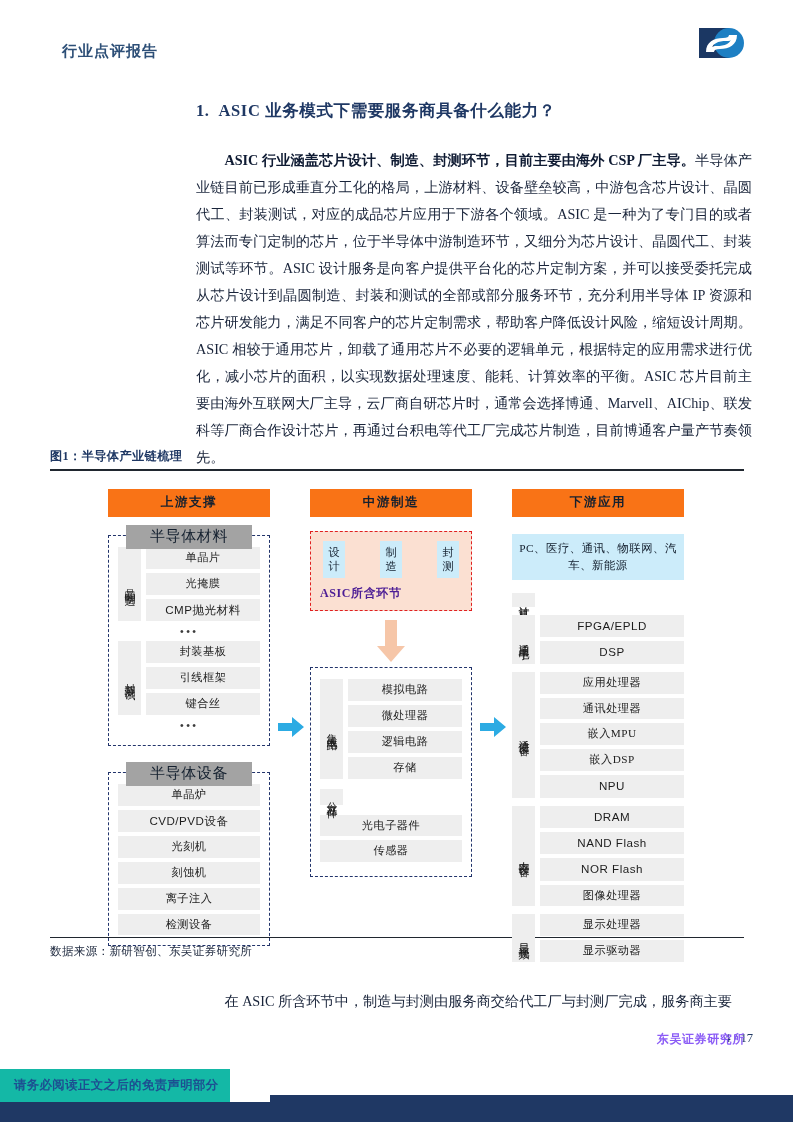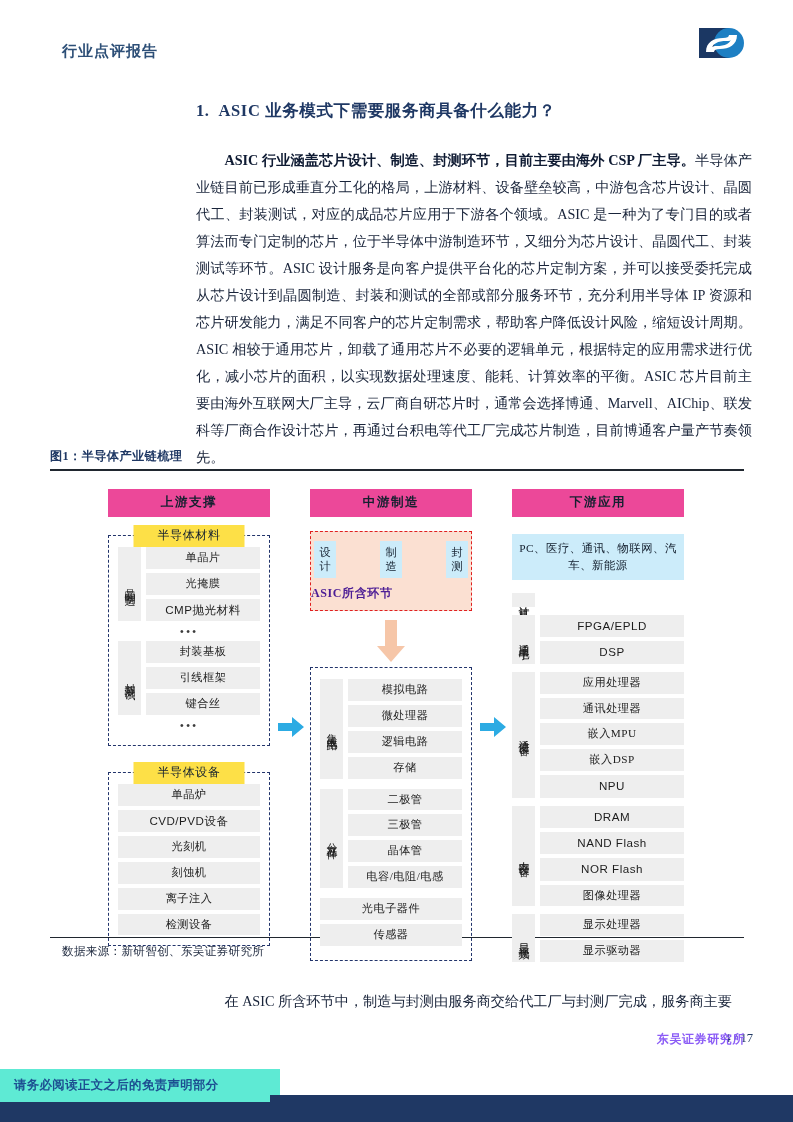--- a/index.html
+++ b/index.html
@@ -105,32 +105,31 @@
     font-family: "Liberation Serif", serif;
   }
   .rule-top { border-top: 2px solid #20272f; }
   .rule-bottom { border-top: 1.6px solid #20272f; }
   .exhibit-source {
     font-size: 11.6px;
     color: #19243a;
     padding-top: 6px;
     letter-spacing: 0.3px;
     font-family: "Liberation Serif", serif;
-    margin-left: 12px;
   }
 
   
   .diagram {
     position: relative;
     height: 466px;
     padding-top: 18px;
     font-family: "Liberation Serif", serif;
   }
   .col-head {
-    background: #ec4899;
+    background: #f97316;
     color: #14202f;
     font-size: 12.6px;
     font-weight: bold;
     text-align: center;
     padding: 5px 0 6px;
     letter-spacing: 1.5px;
   }
 
   .col {
     position: absolute;
@@ -143,23 +142,23 @@
   .dashed-box {
     border: 1.6px dashed #22346b;
     padding: 11px 9px 10px;
     position: relative;
     margin-top: 18px;
   }
   .group-tag {
     position: absolute;
     top: -11px; left: 50%;
     transform: translateX(-50%);
-    background: #fde047;
+    background: #a3a3a3;
     color: #14202f;
-    font-size: 12px;
+    font-size: 15px;
     padding: 2px 24px 3px;
     white-space: nowrap;
     letter-spacing: 0.6px;
   }
 
   .row { display: flex; gap: 5px; margin-bottom: 4px; }
   .vlabel {
     background: #eeeeee;
     color: #1c1c1c;
     font-size: 11px;
@@ -190,21 +189,21 @@
     letter-spacing: 2px;
     line-height: 9px;
     padding: 3px 0 4px;
   }
   .wide-cell { margin-bottom: 4px; }
 
   
   .asic-box {
     border: 1.7px dashed #e02020;
     background: #fbe0d2;
-    padding: 9px 0 8px;
+    padding: 9px 9px 8px;
     margin-top: 14px;
   }
   .asic-stages {
     display: flex;
     justify-content: space-between;
     align-items: flex-start;
     padding: 0 3px;
   }
   .stage {
     background: #ccecfa;
@@ -263,23 +262,23 @@
     right: 48px; top: 1031px;
     font-size: 12px;
     font-weight: bold;
     color: #8b5cf6;
     letter-spacing: 0.6px;
     font-family: "Liberation Serif", serif;
   }
   .footer-disclaimer {
     position: absolute;
     left: 0; top: 1069px;
-    width: 280px;
+    width: 230px;
     height: 33px;
-    background: #5eead4;
+    background: #14b8a6;
     color: #1d4f91;
     font-size: 12.4px;
     font-weight: bold;
     display: flex;
     align-items: center;
     padding-left: 14px;
     letter-spacing: 0.4px;
     font-family: "Liberation Serif", serif;
   }
   .footer-bar {
@@ -402,26 +401,20 @@
           <div class="cells">
             <div class="cell">模拟电路</div>
             <div class="cell">微处理器</div>
             <div class="cell">逻辑电路</div>
             <div class="cell">存储</div>
           </div>
         </div>
 
         <div class="row" style="margin-top:10px">
           <div class="vlabel">分立器件</div>
-          <div class="cells">
-            <div class="cell">二极管</div>
-            <div class="cell">三极管</div>
-            <div class="cell">晶体管</div>
-            <div class="cell">电容/电阻/电感</div>
-          </div>
         </div>
 
         <div style="margin-top:10px">
           <div class="cell wide-cell">光电子器件</div>
           <div class="cell wide-cell">传感器</div>
         </div>
       </div>
     </div>
 
     <div class="col col-down">

